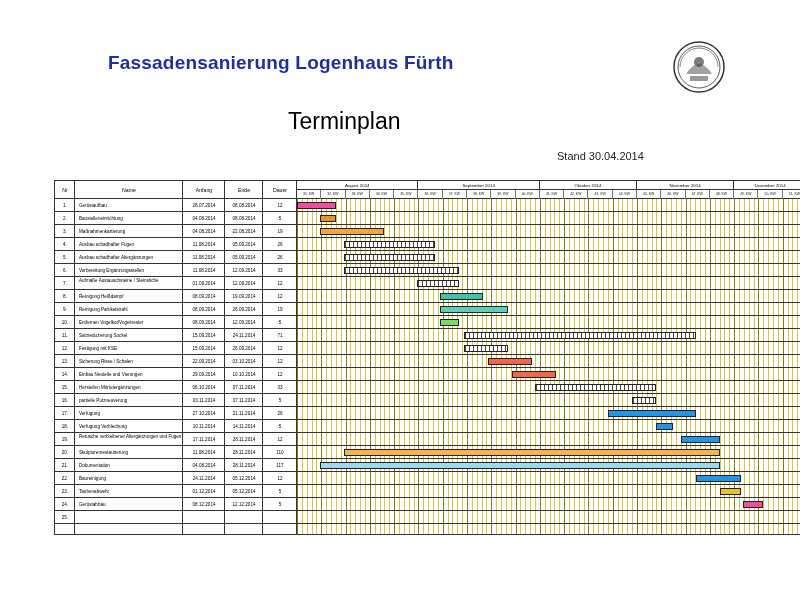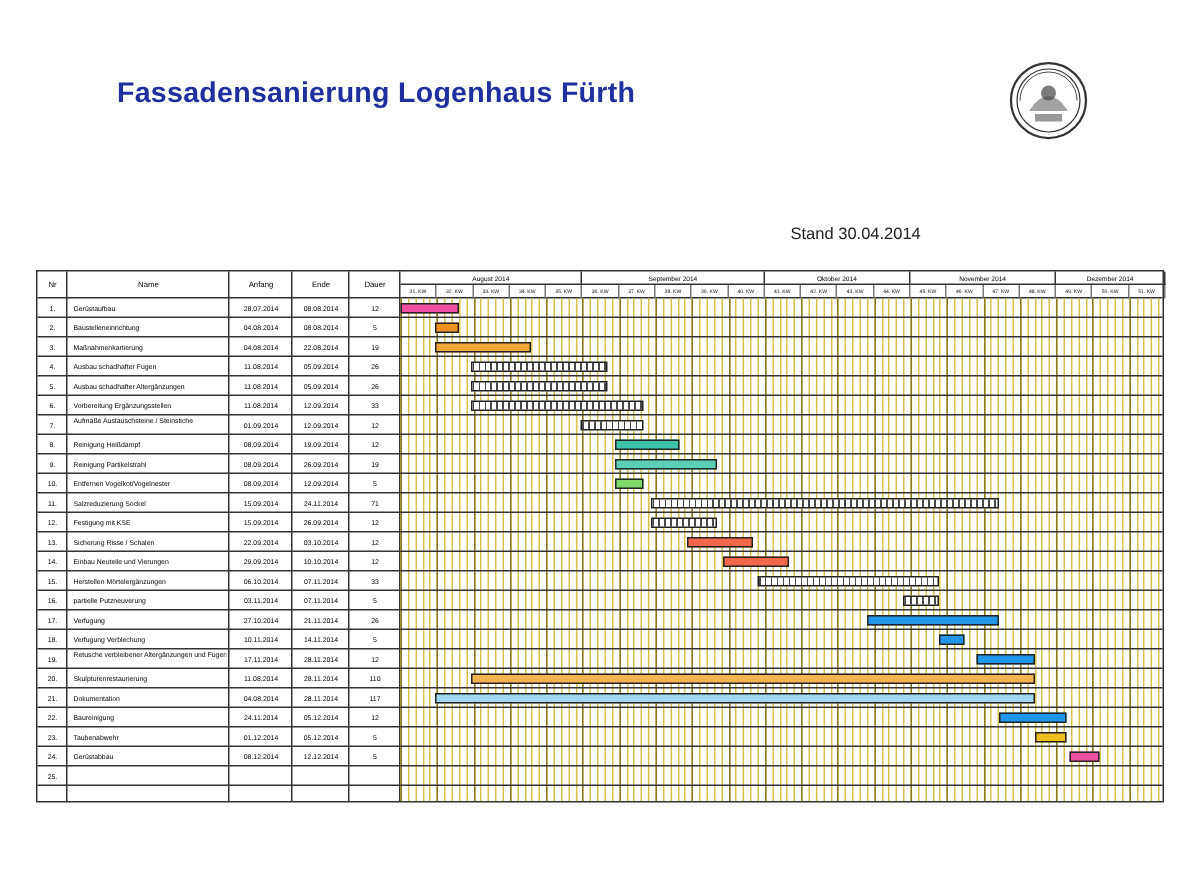--- a/index.html
+++ b/index.html
@@ -3,21 +3,21 @@
 <meta charset="utf-8">
 <style>
   html,body{margin:0;padding:0;}
   body{
     width:800px;height:592px;
     background:#ffffff;
     font-family:"Liberation Sans", sans-serif;
     overflow:hidden;
     position:relative;
   }
-  .slide{position:absolute;inset:0;}
+  .slide{position:absolute;inset:0;margin-left:30px;}
 
   .title{
     position:absolute;
     left:78px;top:52px;
     font-size:19px;font-weight:bold;color:#1f2f9e;
     letter-spacing:.2px;
   }
   .subtitle{
     position:absolute;
     left:258px;top:108px;
@@ -115,20 +115,21 @@
     position:absolute;inset:0;
     background:repeating-linear-gradient(90deg, rgba(40,40,40,.85) 0 1px, rgba(0,0,0,0) 1px 4px);
   }
 </style>
 </head>
 <body>
 
 <div class="slide">
 
   <div class="title">Fassadensanierung Logenhaus Fürth</div>
+  <div class="subtitle">Terminplan</div>
   <div class="stand">Stand 30.04.2014</div>
 
   <svg class="seal" viewBox="0 0 54 54">
     <circle cx="27" cy="27" r="25" fill="none" stroke="#333" stroke-width="1.5"></circle>
     <circle cx="27" cy="27" r="21" fill="none" stroke="#333" stroke-width="0.8"></circle>
     <path d="M14 34 Q27 14 40 34 Z" fill="#555" opacity="0.55"></path>
     <circle cx="27" cy="22" r="5" fill="#444" opacity="0.7"></circle>
     <rect x="18" y="36" width="18" height="5" fill="#555" opacity="0.6"></rect>
     <path d="M8 27 a19 19 0 0 1 38 0" fill="none" stroke="#333" stroke-width="0.6"></path>
   </svg>

